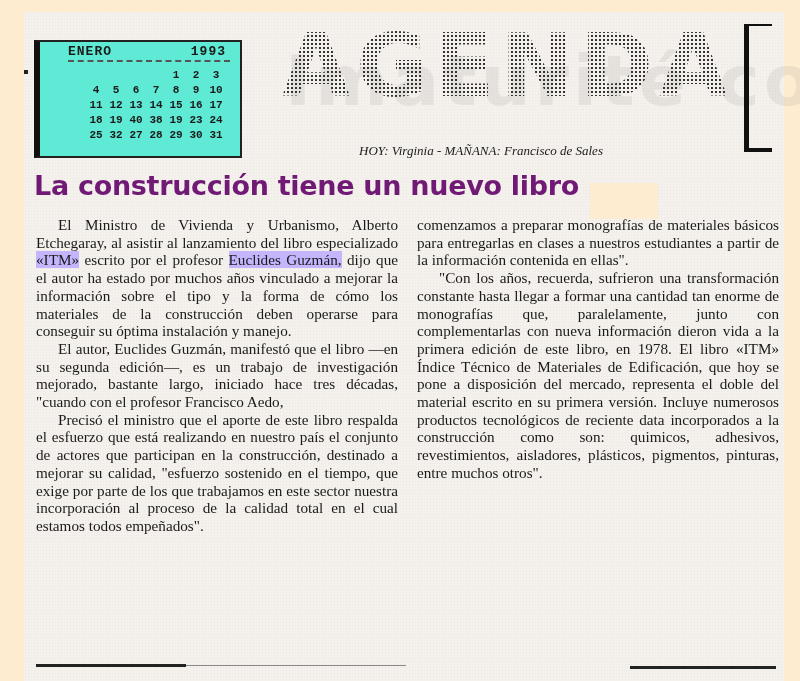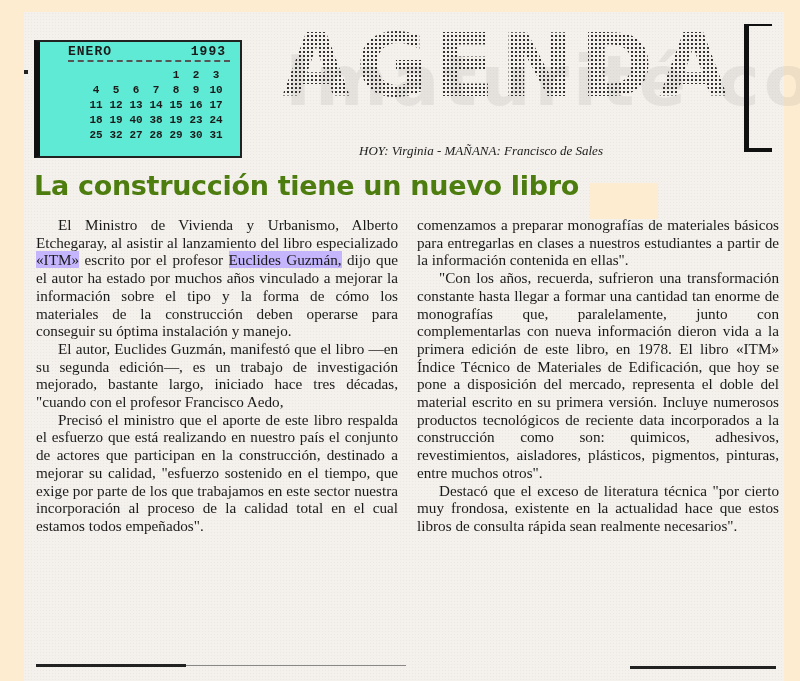--- a/index.html
+++ b/index.html
@@ -51,21 +51,21 @@
   }
   .bracket {
     position: absolute; left: 744px; top: 24px; width: 28px; height: 128px;
     border-left: 5px solid #111; border-top: 2px solid #111; border-bottom: 4px solid #111;
     box-sizing: border-box;
   }
 
   
   .headline {
     position: absolute; left: 34px; top: 170px;
-    font-family: "DejaVu Sans", sans-serif; font-weight: bold; font-size: 27px; color: #4d7c0f;
+    font-family: "DejaVu Sans", sans-serif; font-weight: bold; font-size: 27px; color: #701a75;
     letter-spacing: -0.3px;
   }
   .patch {
     position: absolute; left: 590px; top: 183px; width: 68px; height: 36px; background: #fdecd0;
   }
   .right-strip { position: absolute; left: 784px; top: 0; width: 16px; height: 681px; background: #fdecd0; }
 
   
   .col {
     position: absolute; top: 216px; width: 362px;
@@ -144,18 +144,17 @@
 
 <div class="col col-left">
   <p><span>El Ministro de Vivienda y Urbanismo, Alberto Etchegaray, al asistir al lanzamiento del libro especializado </span><span class="hl">«ITM»</span><span> escrito por el profesor </span><span class="hl">Euclides Guzmán,</span><span> dijo que el autor ha estado por muchos años vinculado a mejorar la información sobre el tipo y la forma de cómo los materiales de la construcción deben operarse para conseguir su óptima instalación y manejo.</span></p>
   <p>El autor, Euclides Guzmán, manifestó que el libro —en su segunda edición—, es un trabajo de investigación mejorado, bastante largo, iniciado hace tres décadas, "cuando con el profesor Francisco Aedo,</p>
   <p>Precisó el ministro que el aporte de este libro respalda el esfuerzo que está realizando en nuestro país el conjunto de actores que participan en la construcción, destinado a mejorar su calidad, "esfuerzo sostenido en el tiempo, que exige por parte de los que trabajamos en este sector nuestra incorporación al proceso de la calidad total en el cual estamos todos empeñados".</p>
 </div>
 
 <div class="col col-right">
   <p class="cont">comenzamos a preparar monografías de materiales básicos para entregarlas en clases a nuestros estudiantes a partir de la información contenida en ellas".</p>
   <p>"Con los años, recuerda, sufrieron una transformación constante hasta llegar a formar una cantidad tan enorme de monografías que, paralelamente, junto con complementarlas con nueva información dieron vida a la primera edición de este libro, en 1978. El libro «ITM» Índice Técnico de Materiales de Edificación, que hoy se pone a disposición del mercado, representa el doble del material escrito en su primera versión. Incluye numerosos productos tecnológicos de reciente data incorporados a la construcción como son: quimicos, adhesivos, revestimientos, aisladores, plásticos, pigmentos, pinturas, entre muchos otros".</p>
-  <p>Destacó que el exceso de literatura técnica "por cierto muy frondosa, existente en la actualidad hace que estos libros de consulta rápida sean realmente necesarios".</p>
 </div>
 
 <div class="rule-left"></div>
 <div class="rule-left2"></div>
 <div class="rule-right"></div>
 
 </body></html>

